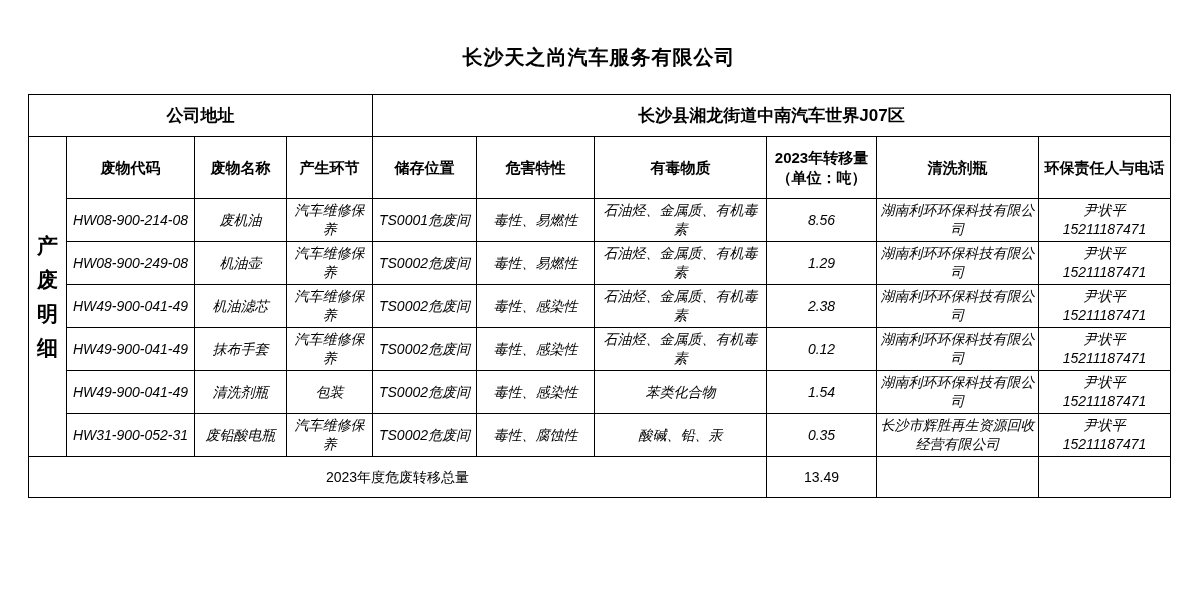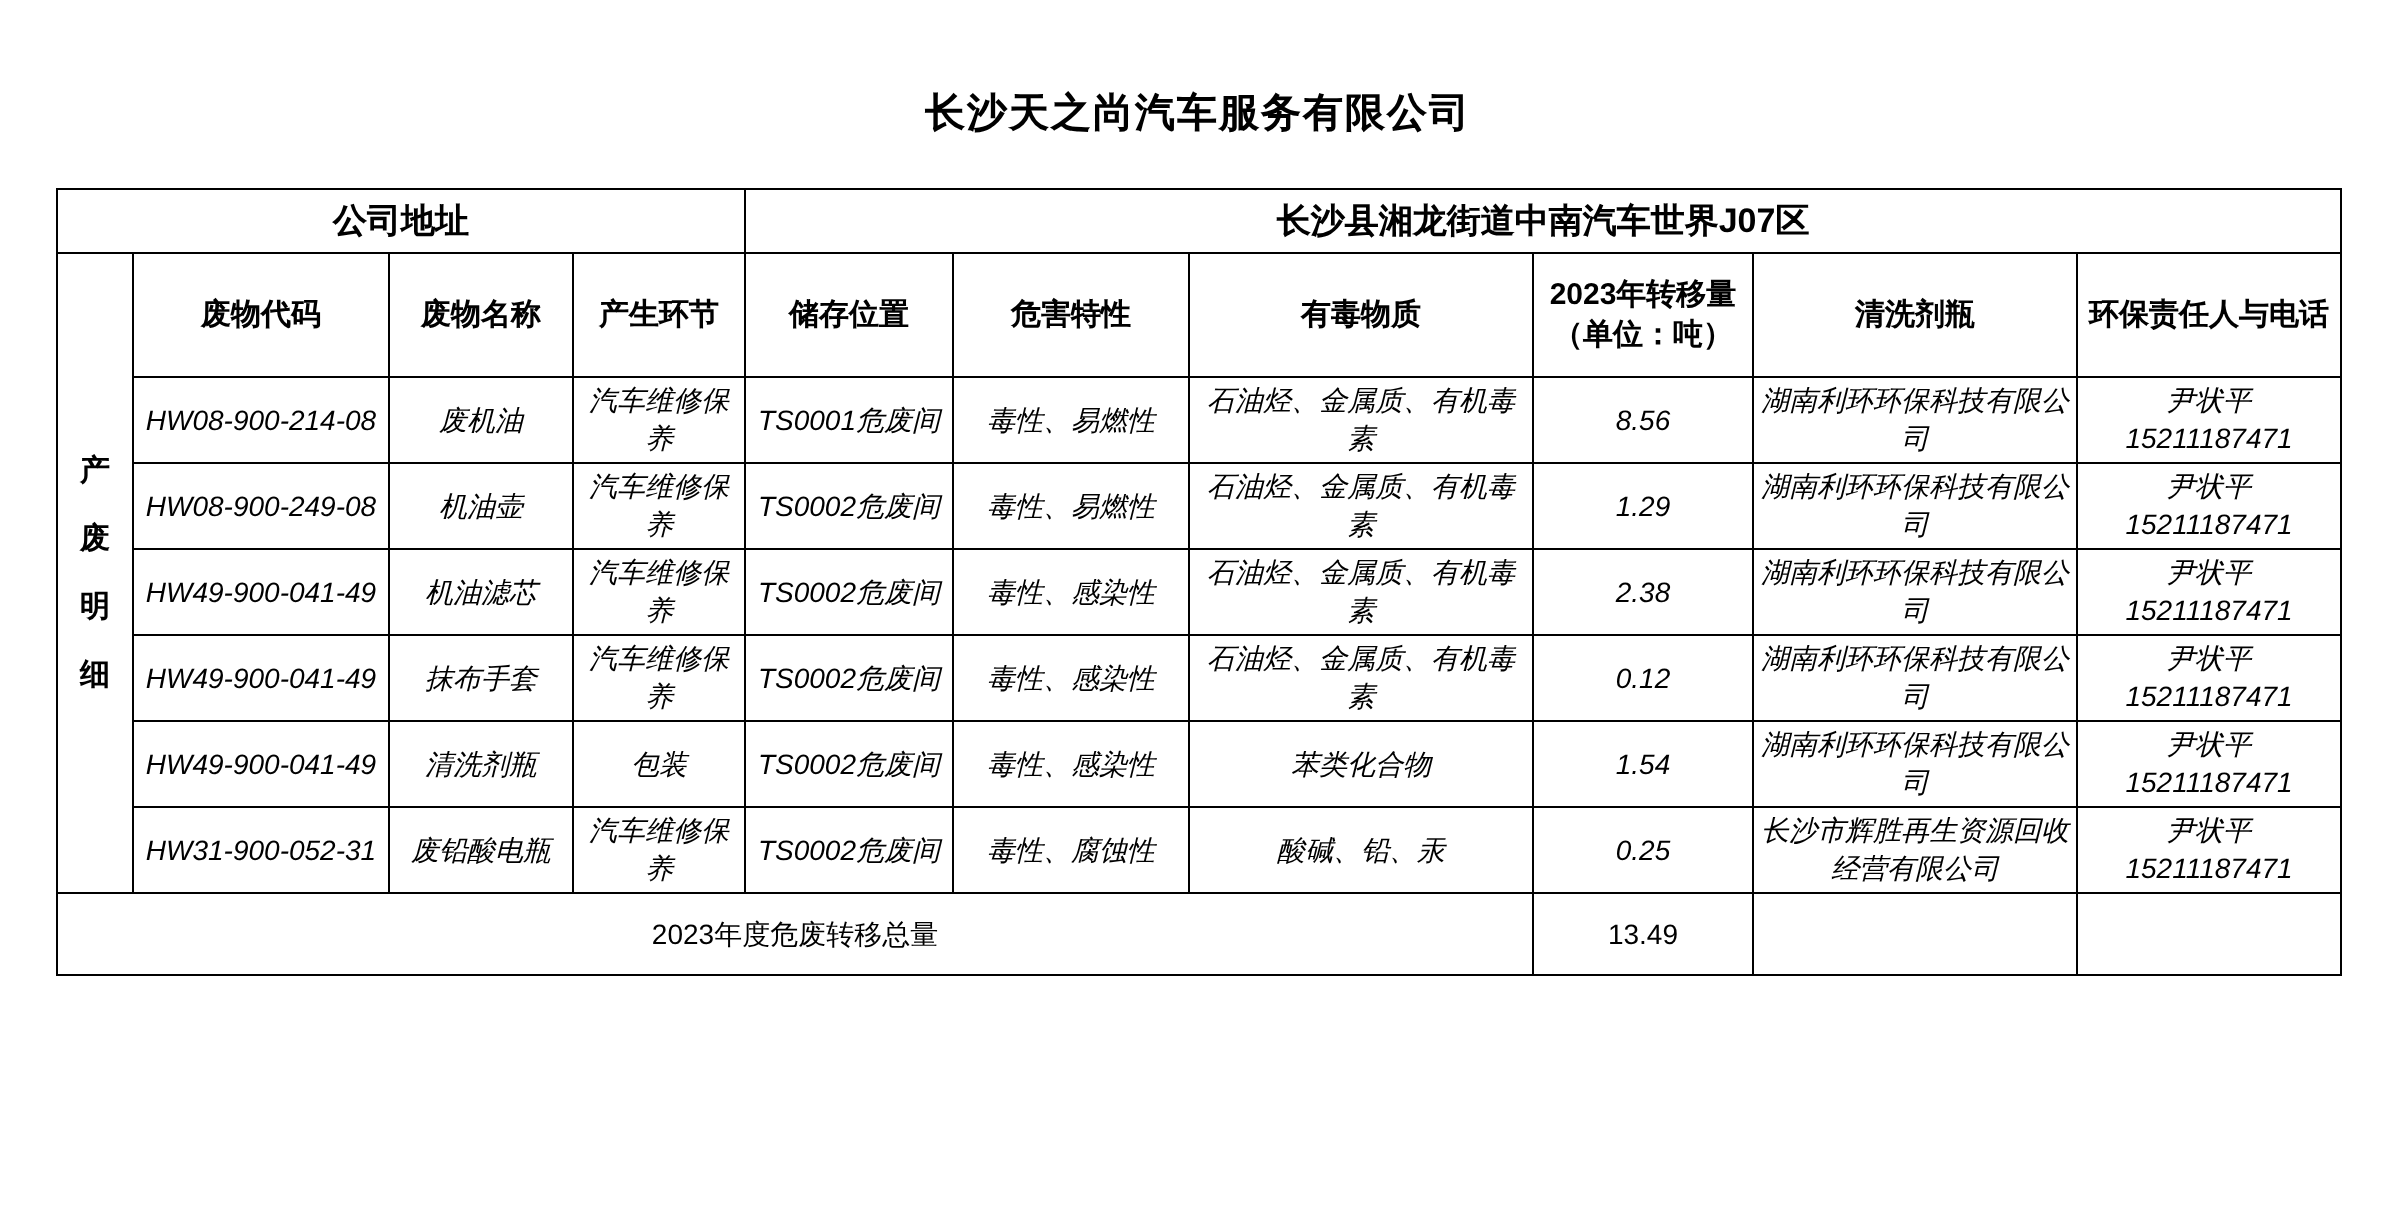--- a/index.html
+++ b/index.html
@@ -27,32 +27,32 @@
   }
   table.waste-table td {
     border: 1px solid #000000;
     text-align: center;
     vertical-align: middle;
     font-size: 14px;
     line-height: 19px;
     padding: 2px 2px;
     overflow: hidden;
   }
-  tr.addr-row { height: 32px; padding-left: 11px; }
+  tr.addr-row { height: 42px; padding-left: 11px; }
   tr.addr-row td { font-size: 17px; font-weight: bold; }
   tr.header-row { height: 62px; }
   tr.header-row td { font-size: 15px; font-weight: bold; line-height: 20px; }
   tr.data-row { height: 41px; font-style: italic; }
   tr.footer-row { height: 41px; }
   td.side-cell { font-weight: bold; }
   .side-text {
     display: block;
     width: 1.15em;
     margin: 0 auto;
-    font-size: 15px;
+    font-size: 21px;
     line-height: 34px;
     word-break: break-all;
     font-weight: bold;
   }
   td.amount-cell { font-size: 15px; }
   td.footer-label-cell { font-size: 15px; }
   .two-line span { display: block; }
   td.dest-cell { font-size: 13px; line-height: 17px; margin-top: 43px; }
 </style>
 </head>
@@ -173,21 +173,21 @@
     </td>
   </tr>
 
   <tr class="data-row">
     <td>HW31-900-052-31</td>
     <td>废铅酸电瓶</td>
     <td>汽车维修保养</td>
     <td>TS0002危废间</td>
     <td>毒性、腐蚀性</td>
     <td>酸碱、铅、汞</td>
-    <td class="amount-cell">0.25</td>
+    <td class="amount-cell">0.35</td>
     <td class="dest-cell">长沙市辉胜再生资源回收经营有限公司</td>
     <td class="two-line">
       <span>尹状平</span>
       <span>15211187471</span>
     </td>
   </tr>
 
   <tr class="footer-row">
     <td colspan="7" class="footer-label-cell">2023年度危废转移总量</td>
     <td class="amount-cell">13.49</td>

